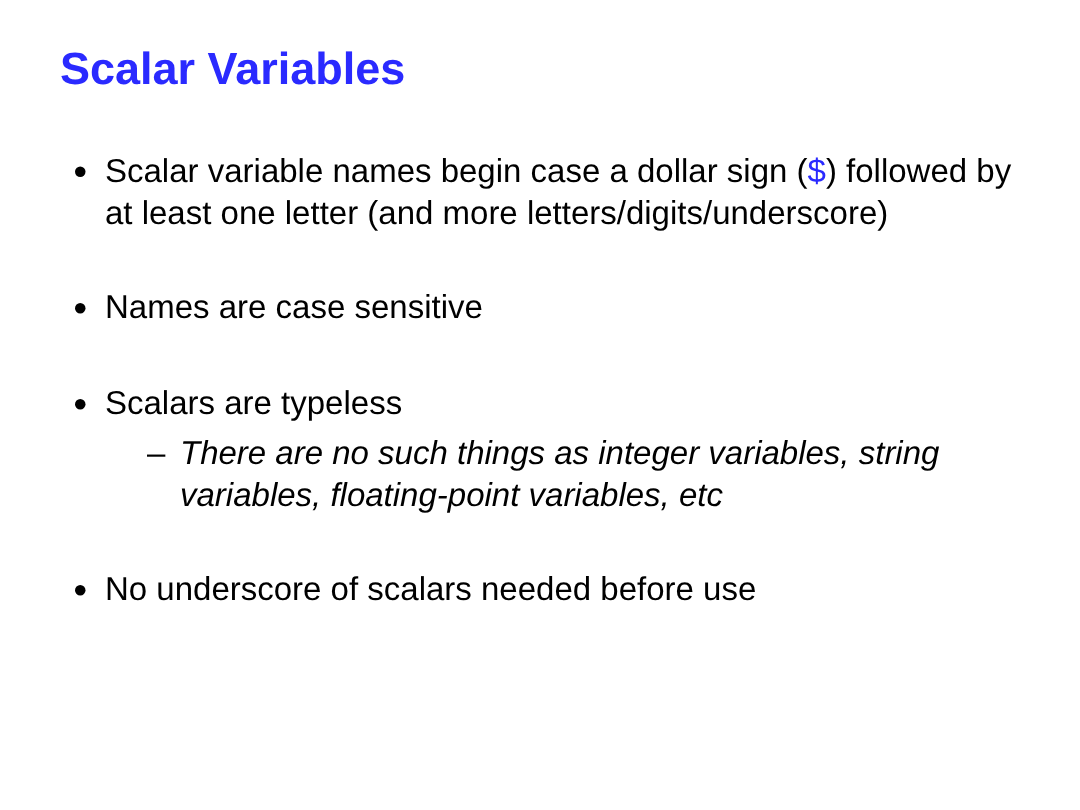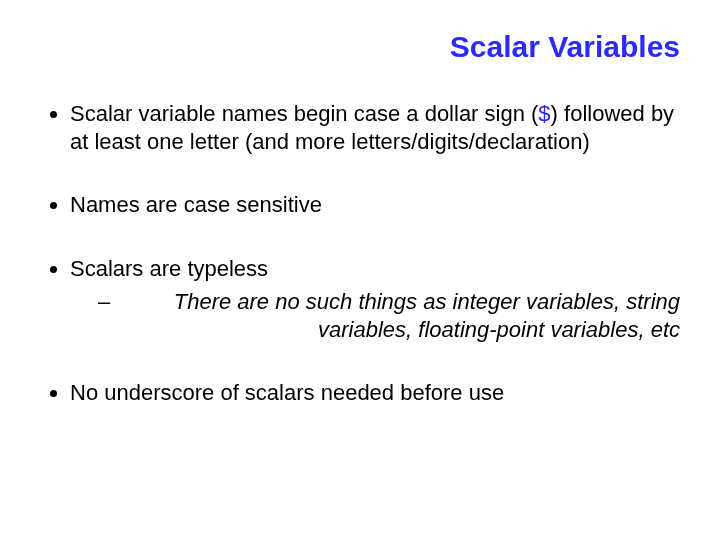--- a/index.html
+++ b/index.html
@@ -11,41 +11,40 @@
     font-family: Arial, Helvetica, sans-serif;
     color: #000000;
   }
   .slide {
     box-sizing: border-box;
     width: 720px;
     height: 540px;
     padding: 30px 40px 30px 40px;
   }
   .title {
-    text-align: right;
+    text-align: left;
     font-size: 30px;
     font-weight: bold;
     color: #2a2aff;
     margin: 0 0 36px 0;
   }
   ul.level1 {
     list-style-type: disc;
     margin: 0;
     padding-left: 30px;
   }
   ul.level1 > li {
     font-size: 22px;
     line-height: 1.25;
     margin-bottom: 36px;
   }
   ul.level2 {
     list-style: none;
     margin: 6px 0 0 0;
     padding-left: 28px;
-    text-align: right;
   }
   ul.level2 > li {
     font-size: 22px;
     font-style: italic;
     line-height: 1.25;
     position: relative;
     padding-left: 22px;
   }
   ul.level2 > li::before {
     content: "–";
@@ -60,21 +59,21 @@
 </head>
 <body>
 
 <div class="slide">
 
   <h1 class="title">Scalar Variables</h1>
 
   <ul class="level1">
 
     <li>
-      <span>Scalar variable names begin case a dollar sign (</span><span class="dollar">$</span><span>) followed by at least one letter (and more letters/digits/declaration)</span>
+      <span>Scalar variable names begin case a dollar sign (</span><span class="dollar">$</span><span>) followed by at least one letter (and more letters/digits/underscore)</span>
     </li>
 
     <li>
       <span>Names are case sensitive</span>
     </li>
 
     <li>
       <span>Scalars are typeless</span>
       <ul class="level2">
         <li>

